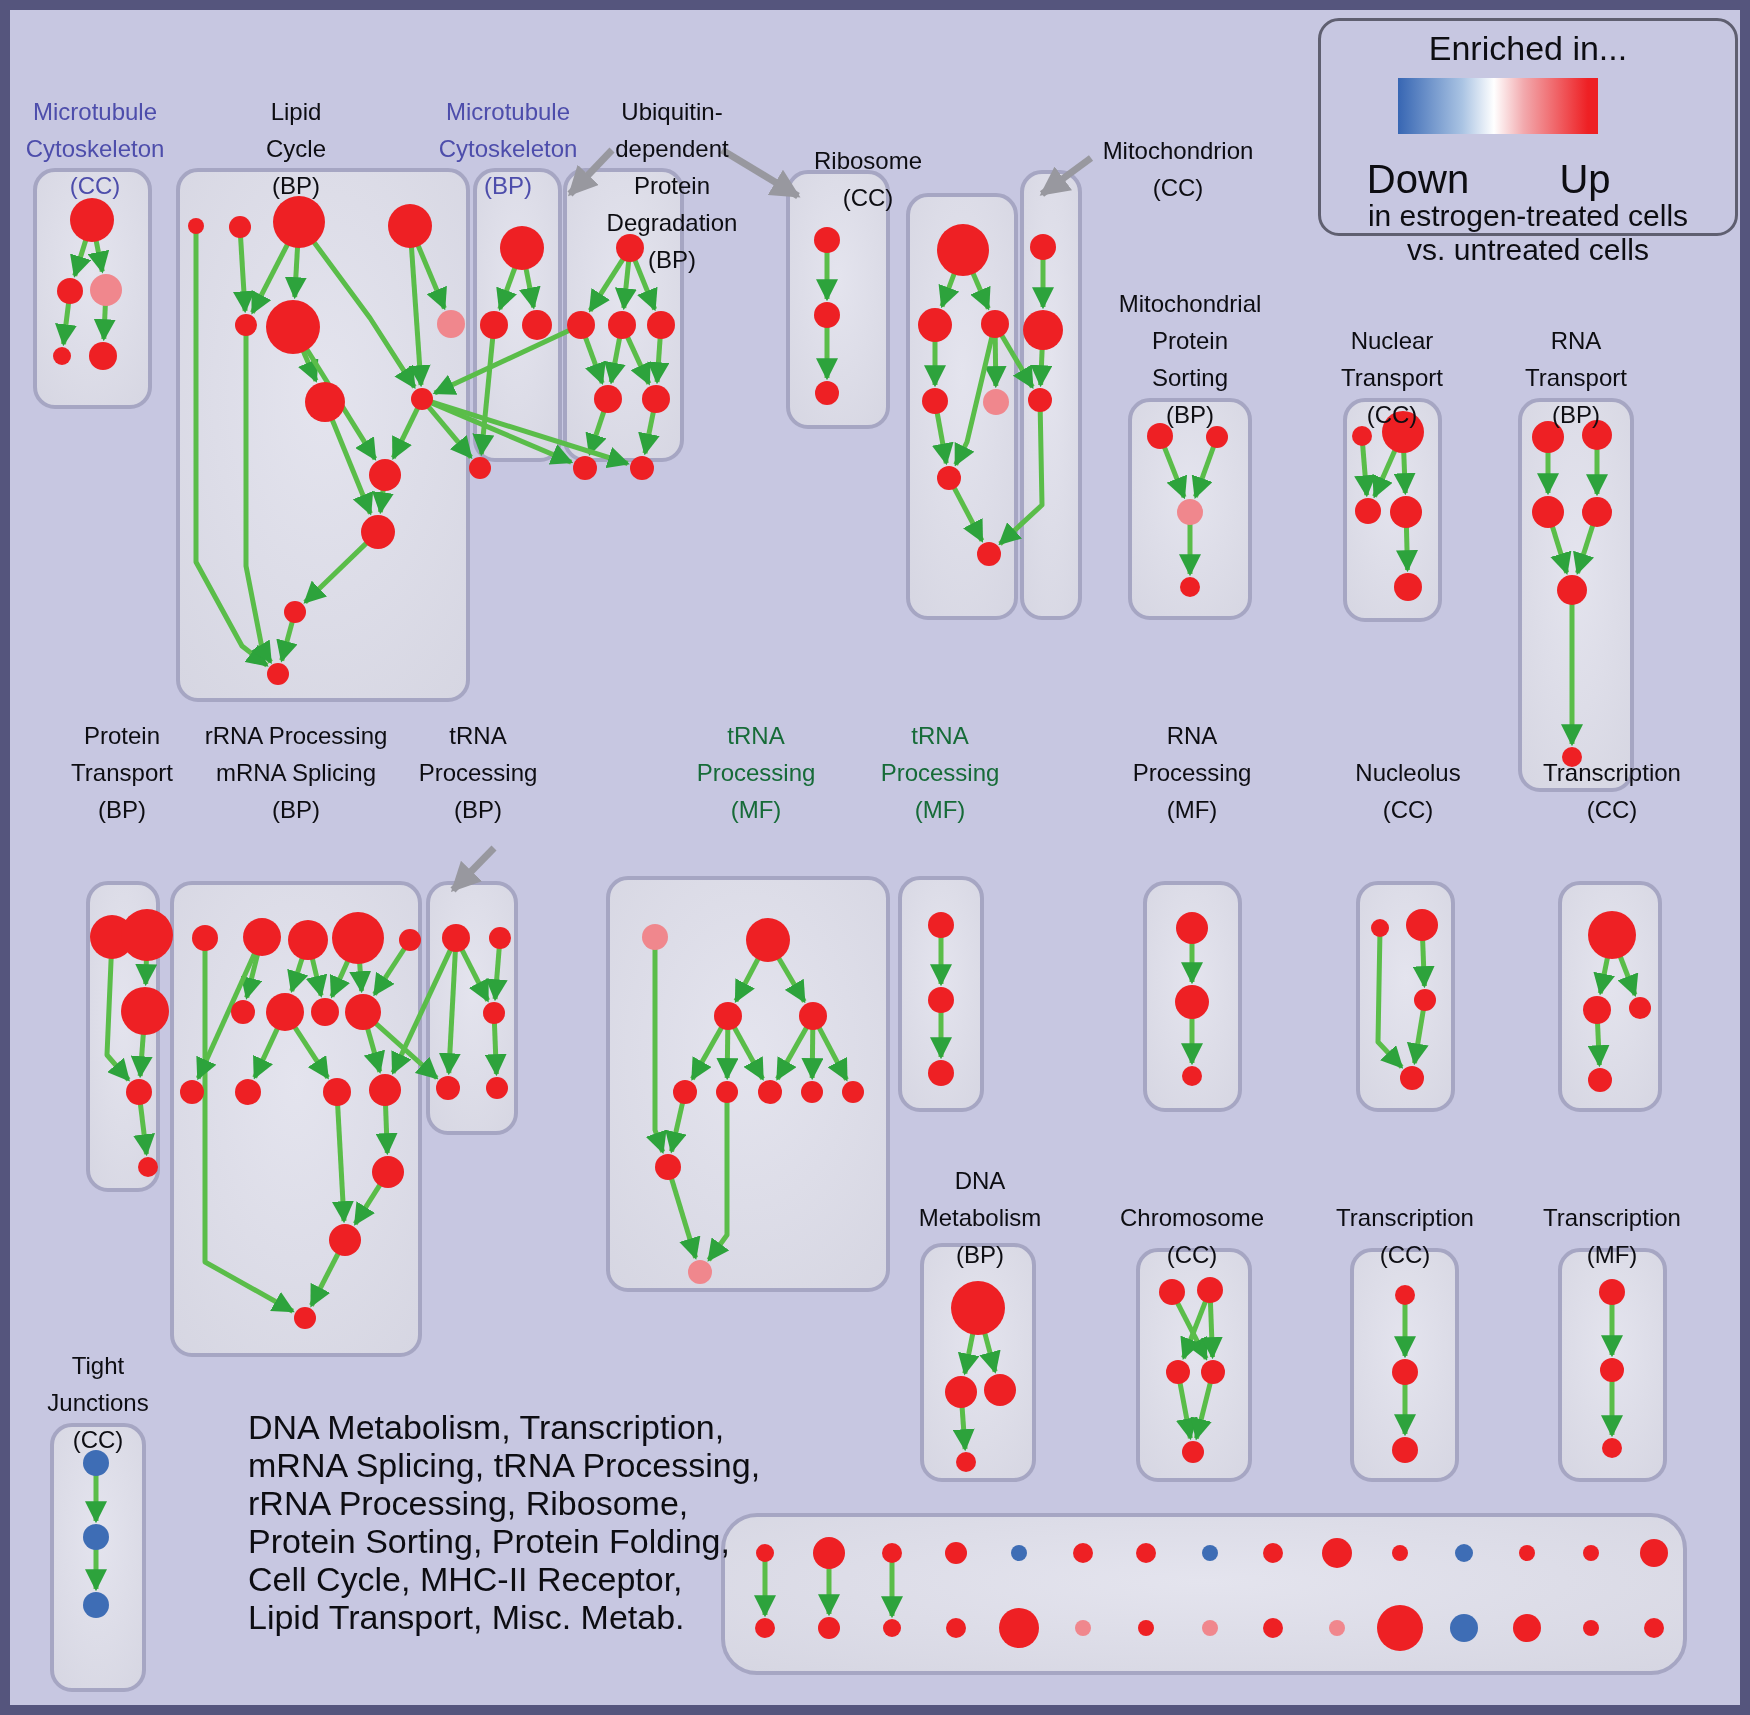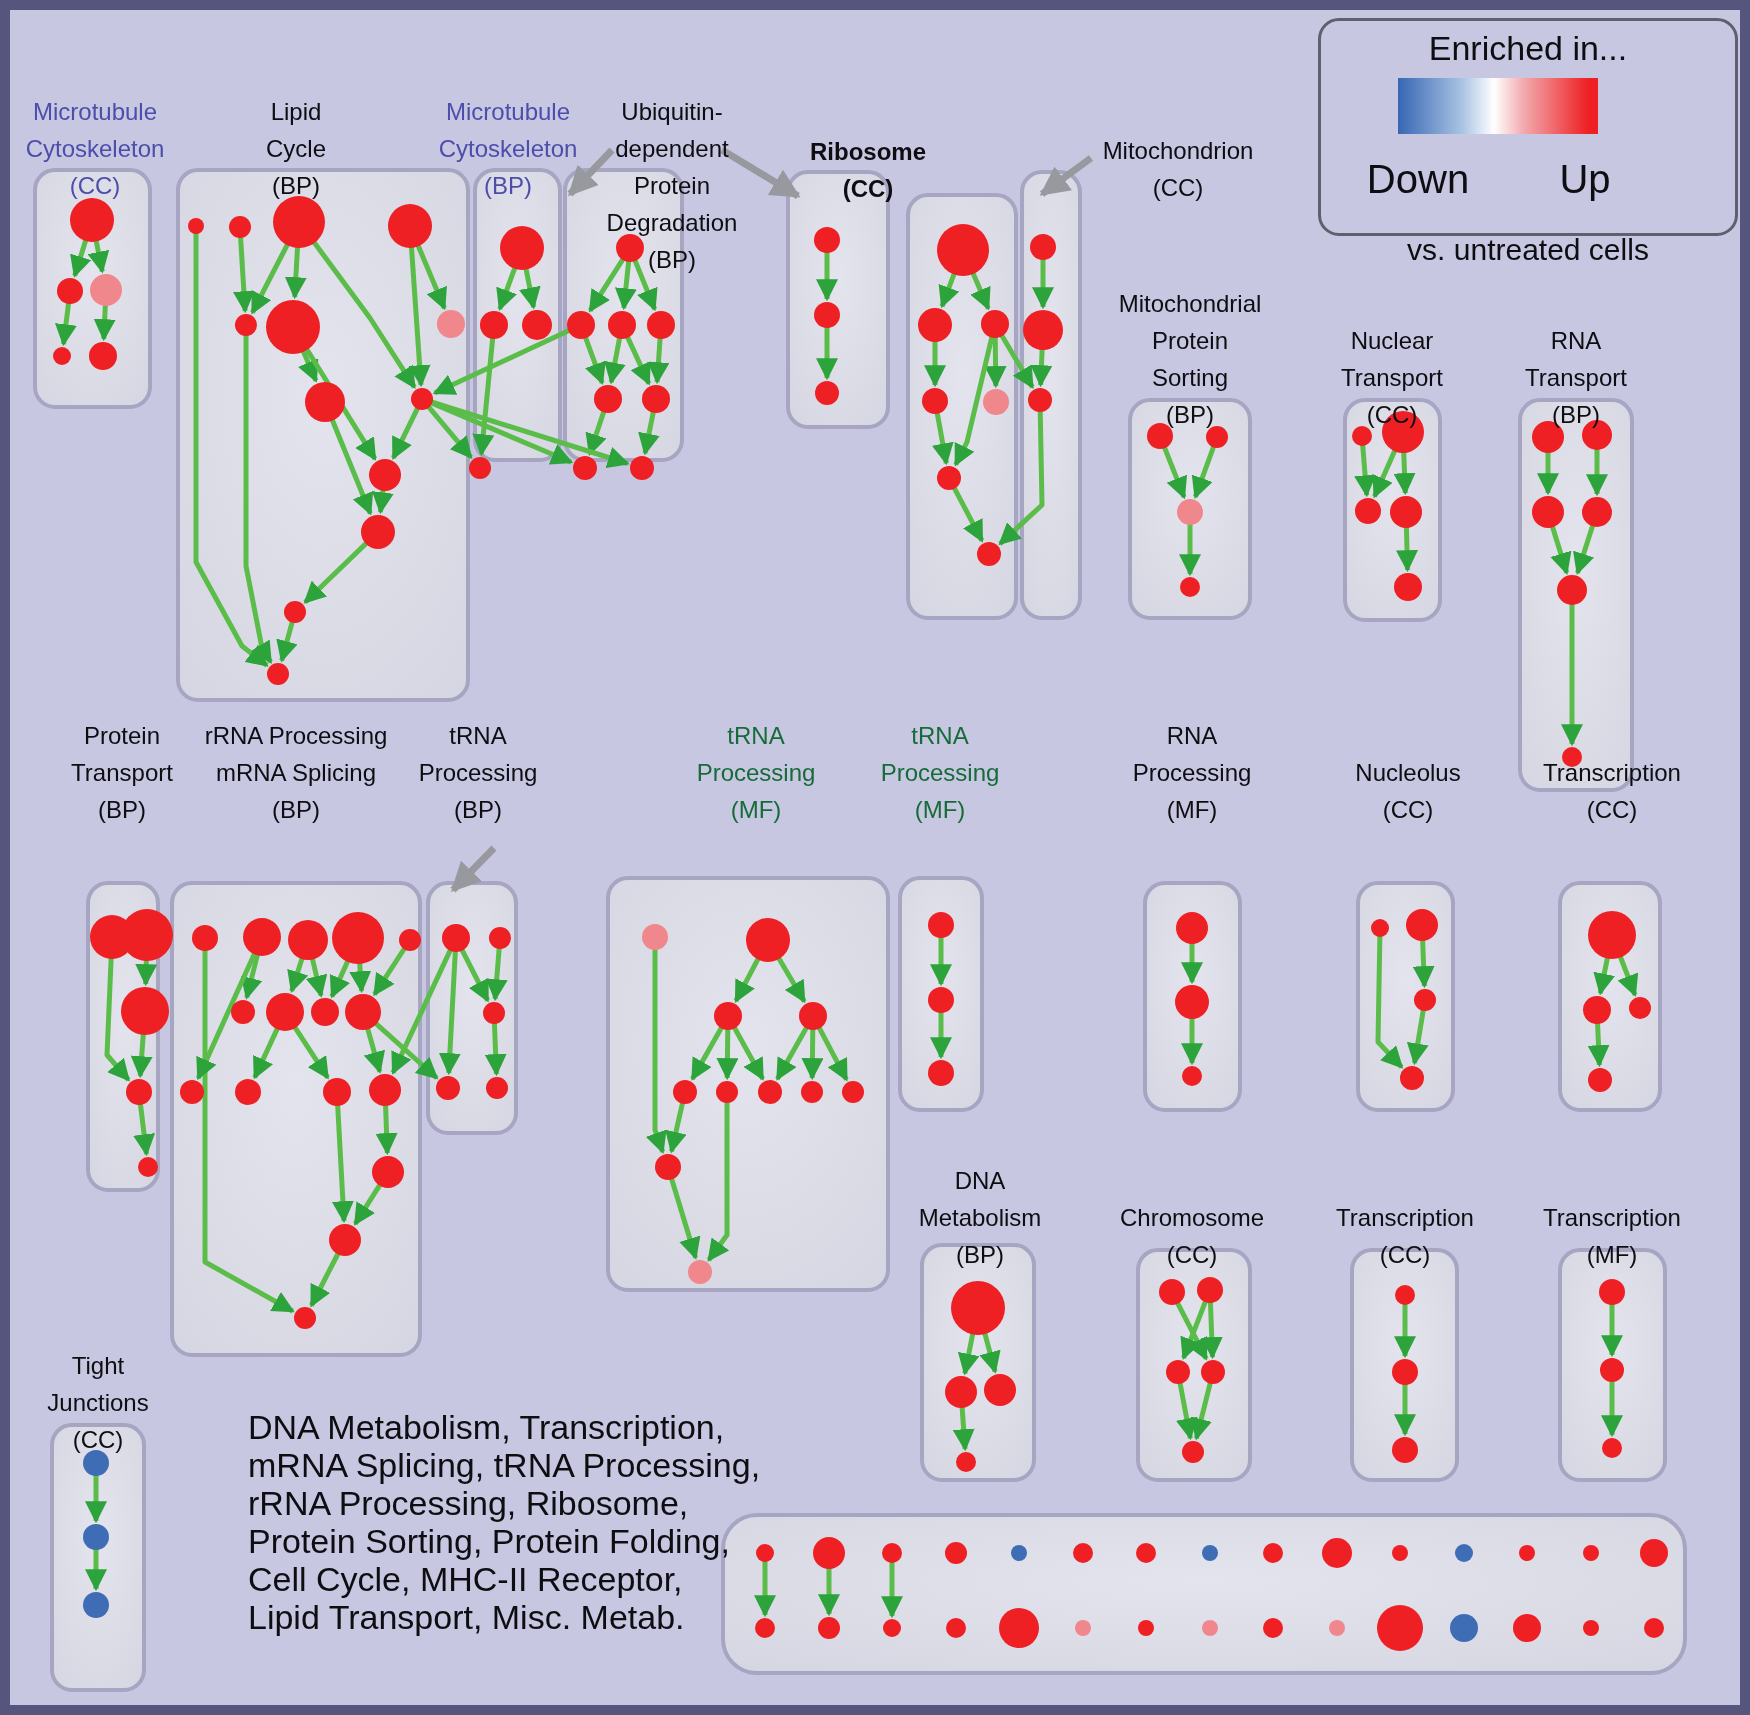--- a/index.html
+++ b/index.html
@@ -351,20 +351,21 @@
         <path d="M494,848 L453,890" stroke="#98989f" stroke-width="7" fill="none" marker-end="url(#gh)"></path>
       </g>
       <rect x="5" y="5" width="1740" height="1705" fill="none" stroke="#55557d" stroke-width="10"></rect>
     </svg>
 
   <div id="legend" style="left: 1318px; top: 18px; width: 420px; height: 218px; border-radius: 21px;">
     <div class="ltitle">Enriched in...</div>
     <div id="gradbar" style="left: 77px; top: 57px; width: 200px; height: 56px; background: linear-gradient(90deg, rgb(55, 102, 179) 0%, rgb(169, 195, 227) 32%, rgb(255, 255, 255) 48%, rgb(242, 169, 173) 63%, rgb(238, 32, 36) 95%);"></div>
     <div class="updown" id="downlbl" style="left: 97px; top: 136px;">Down</div>
     <div class="updown" id="uplbl" style="left: 264px; top: 136px;">Up</div>
+    <div class="sub" id="sub1" style="top: 178px;">in estrogen-treated cells</div>
     <div class="sub" id="sub2" style="top: 212px;">vs. untreated cells</div>
   </div>
 
   <div id="footnote" style="left: 248px; top: 1408px;">
     <div>DNA Metabolism, Transcription,</div>
     <div>mRNA Splicing, tRNA Processing,</div>
     <div>rRNA Processing, Ribosome,</div>
     <div>Protein Sorting, Protein Folding,</div>
     <div>Cell Cycle, MHC-II Receptor,</div>
     <div>Lipid Transport, Misc. Metab.</div>
@@ -384,21 +385,21 @@
       <div>Cytoskeleton</div>
       <div>(BP)</div>
     </div>
     <div class="lbl" style="left: 672px; top: 56px;">
       <div>Ubiquitin-</div>
       <div>dependent</div>
       <div>Protein</div>
       <div>Degradation</div>
       <div>(BP)</div>
     </div>
-    <div class="lbl" style="left: 868px; top: 96px; font-weight: bold;">
+    <div class="lbl" style="left: 868px; top: 105px;">
       <div>Ribosome</div>
       <div>(CC)</div>
     </div>
     <div class="lbl" style="left: 1178px; top: 95px;">
       <div>Mitochondrion</div>
       <div>(CC)</div>
     </div>
     <div class="lbl" style="left: 1190px; top: 248px;">
       <div>Mitochondrial</div>
       <div>Protein</div>

